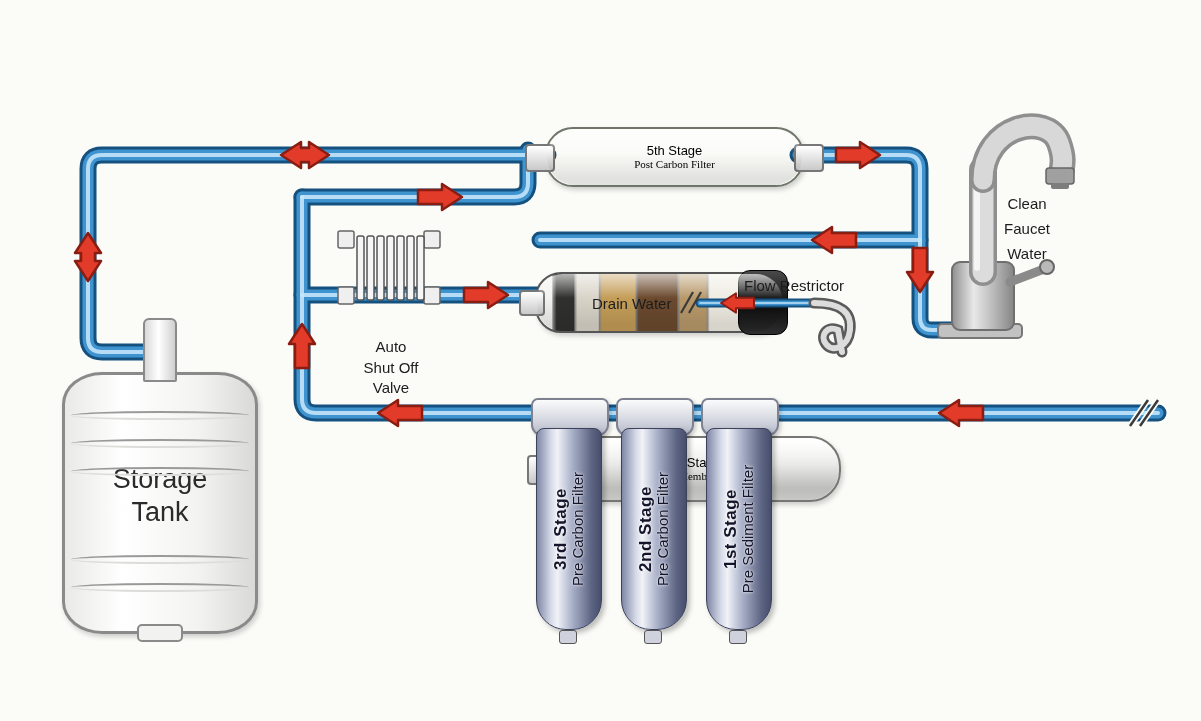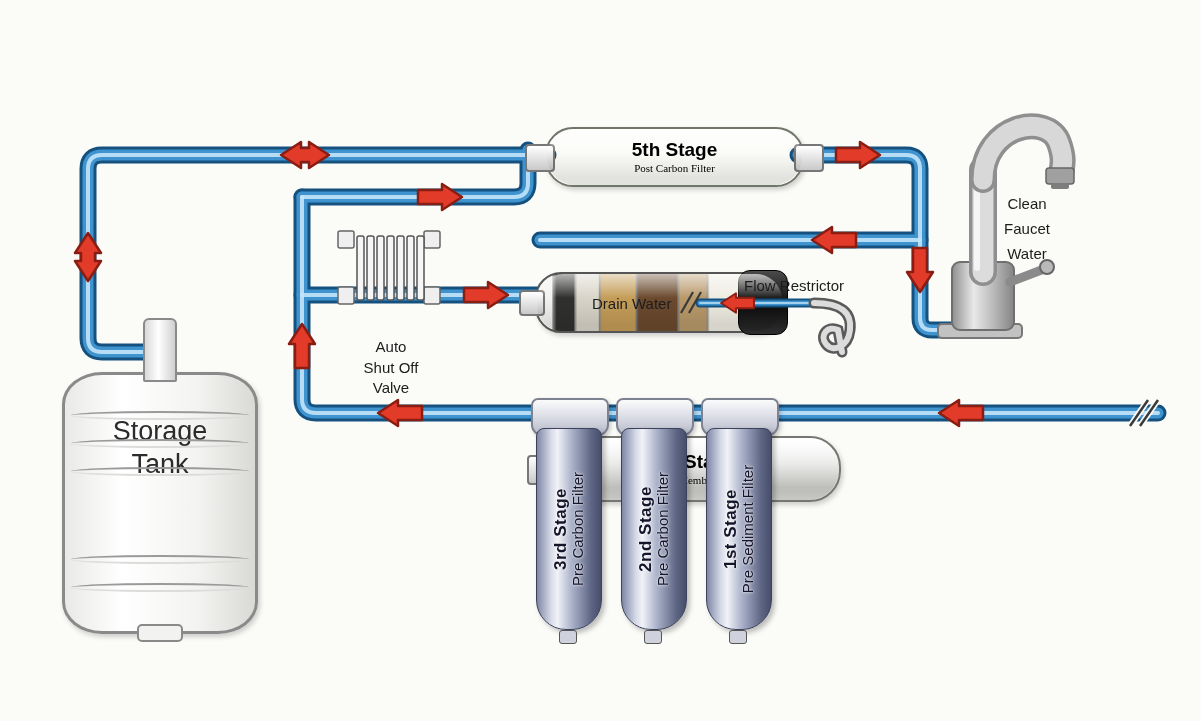--- a/index.html
+++ b/index.html
@@ -19,21 +19,21 @@
   .dM{fill:none;stroke:#3f93cf;stroke-width:5;stroke-linecap:round;}
   .dH{fill:none;stroke:#c3e5f8;stroke-width:1.6;stroke-linecap:round;}
 
   
   .stage5{left:545px;top:127px;width:255px;height:56px;border:2px solid #6f7568;border-radius:28px;
     background:linear-gradient(180deg,#f6f9ec 0%,#dcead f 0,#d9e8c0 38%,#b5d191 72%,#cfe0ae 100%);
     display:flex;flex-direction:column;align-items:center;justify-content:center;line-height:1.2;}
   .cyl{position:relative;}
   .cyl::after{content:"";position:absolute;inset:0;border-radius:inherit;pointer-events:none;
     background:linear-gradient(180deg,rgba(255,255,255,.65) 0%,rgba(255,255,255,0) 42%,rgba(0,0,0,.10) 88%);}
-  .cyl-title{font-size:19px;font-weight:bold;text-align:center;}
+  .cyl-title{font-size:13px;font-weight:normal;text-align:center;}
   .cyl-sub{font-size:11px;font-family:Liberation Serif, serif;}
   .fit{position:absolute;background:linear-gradient(180deg,#fff,#c9c9c9);border:2px solid #777;border-radius:4px;z-index:-0;}
 
   
   .layered{left:535px;top:212px;width:245px;height:57px;border:2px solid #555;border-radius:26px;
     background:linear-gradient(90deg,
       #f2f2f0 0%,#f2f2f0 6%,#8b8b8b 6.5%,#30302e 8%,#30302e 15%,#8b8b8b 15.5%,
       #d9d4c8 16.5%,#d9d4c8 25%,#8b8b8b 25.5%,#c49d58 26.5%,#c49d58 40%,#7a7a7a 40.5%,
       #6b4a2e 41.5%,#6b4a2e 57%,#7a7a7a 57.5%,#b8996a 58.5%,#b8996a 69%,#8b8b8b 69.5%,
       #efece2 70.5%,#efece2 100%);}
@@ -44,21 +44,21 @@
   .membrane{left:545px;top:315px;width:292px;height:62px;border:2px solid #767672;border-radius:31px;
     background:linear-gradient(180deg,#ffffff,#e8e8e6 45%,#cfcfcc 80%,#dededb);
     display:flex;flex-direction:column;align-items:center;justify-content:center;line-height:1.2;}
 
   
   .tank{left:62px;top:372px;width:190px;height:256px;border:3px solid #8a8a8a;border-radius:40px/32px;
     background:linear-gradient(90deg,#e9e9e7,#ffffff 30%,#f3f3f1 70%,#d9d9d6);text-align:center;}
   .tank-rib{position:absolute;left:3%;width:94%;height:5px;border-top:2px solid #9a9a9a;border-bottom:2px solid #dcdcda;border-radius:50%;}
   .tank-neck{position:absolute;left:78px;top:-57px;width:30px;height:60px;background:linear-gradient(90deg,#d9d9d9,#fff 45%,#cfcfcf);border:2px solid #8a8a8a;border-radius:6px 6px 2px 2px;}
   .tank-foot{position:absolute;left:50%;bottom:-11px;transform:translateX(-50%);width:42px;height:14px;background:#f2f2f0;border:2px solid #8a8a8a;border-radius:5px;}
-  .tank-text{margin-top:40px;font-size:27px;font-weight:500;color:#2b2b2b;line-height:1.22;}
+  .tank-text{margin-top:88px;font-size:27px;font-weight:500;color:#2b2b2b;line-height:1.22;}
 
   
   .vfilter{position:absolute;z-index:2;width:64px;}
   .vf-cap{position:absolute;left:-5px;top:0;width:74px;height:34px;border:2px solid #7d8190;border-radius:7px 7px 11px 11px;
     background:linear-gradient(180deg,#fbfbfc,#d7dae2 55%,#b7bbc9);box-shadow:2px 2px 4px rgba(0,0,0,.2);}
   .vf-body{position:absolute;left:0;top:30px;width:64px;height:200px;border:1px solid #3c425c;border-radius:8px 8px 30px 30px;
     background:linear-gradient(90deg,#7e87a6 0%,#d7dbe8 22%,#f0f2f7 32%,#a9b0c8 55%,#5d6584 85%,#474e6b 100%);
     box-shadow:3px 3px 5px rgba(0,0,0,.25);}
   .vf-nub{position:absolute;left:50%;top:232px;transform:translateX(-50%);width:16px;height:12px;background:#cfd2dc;border:1px solid #555;border-radius:3px;}
   .vf-text{position:absolute;left:50%;top:50%;width:196px;height:62px;transform:translate(-50%,-50%) rotate(-90deg);

